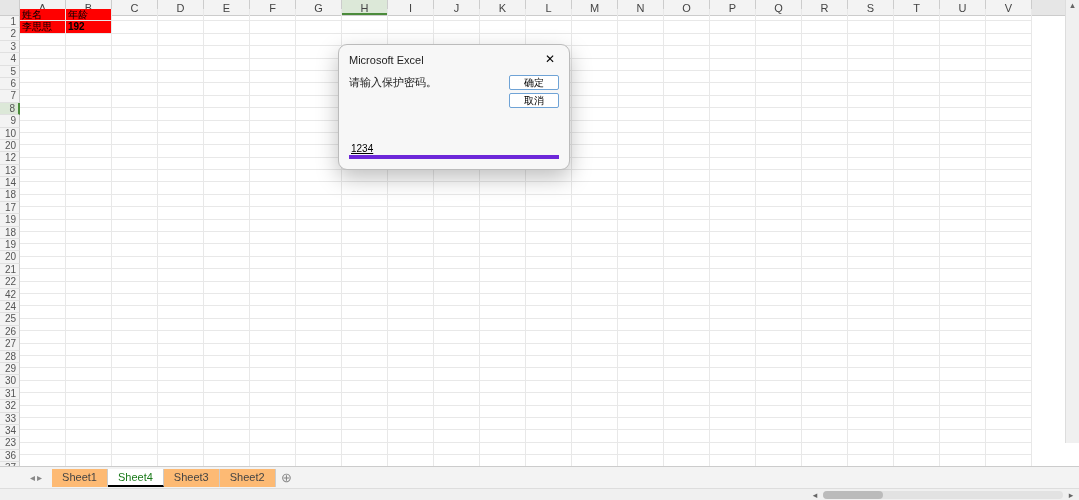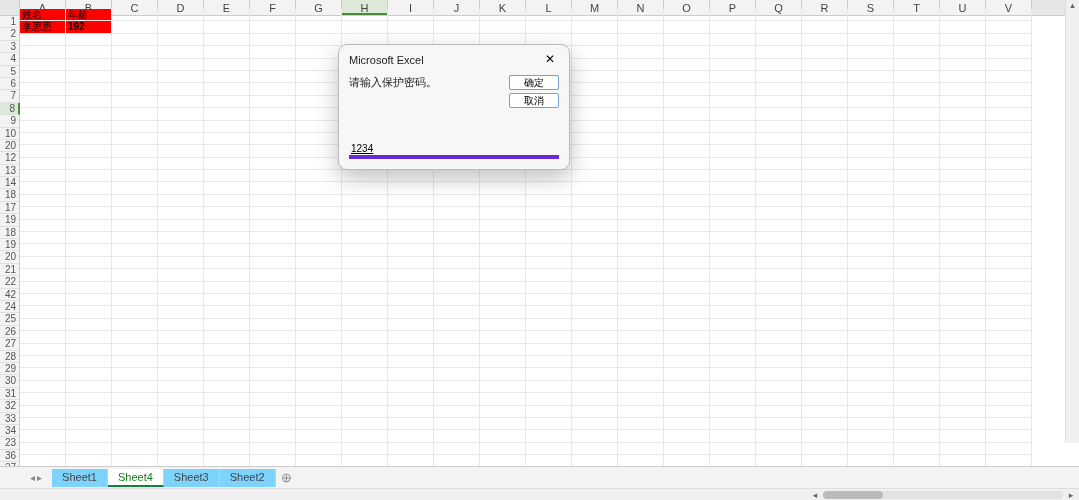--- a/index.html
+++ b/index.html
@@ -173,27 +173,27 @@
     margin-right: 10px;
     color: #888;
     font-size: 10px;
   }
   .tab-nav span { cursor: pointer; }
   .sheet-tab {
     padding: 2px 10px;
     font-size: 11px;
     color: #444;
     border-right: 1px solid #ccc;
-    background: #7dd3fc;
+    background: #fdba74;
     cursor: pointer;
   }
   .sheet-tab.active {
     background: #fff;
     color: #1a7a1a;
-    border-bottom: 2px solid #15803d;
+    border-bottom: 2px solid #000000;
     font-weight: 500;
   }
   .new-sheet {
     width: 22px;
     text-align: center;
     font-size: 13px;
     color: #888;
     cursor: pointer;
   }
   .tab-filler { flex:1; }

